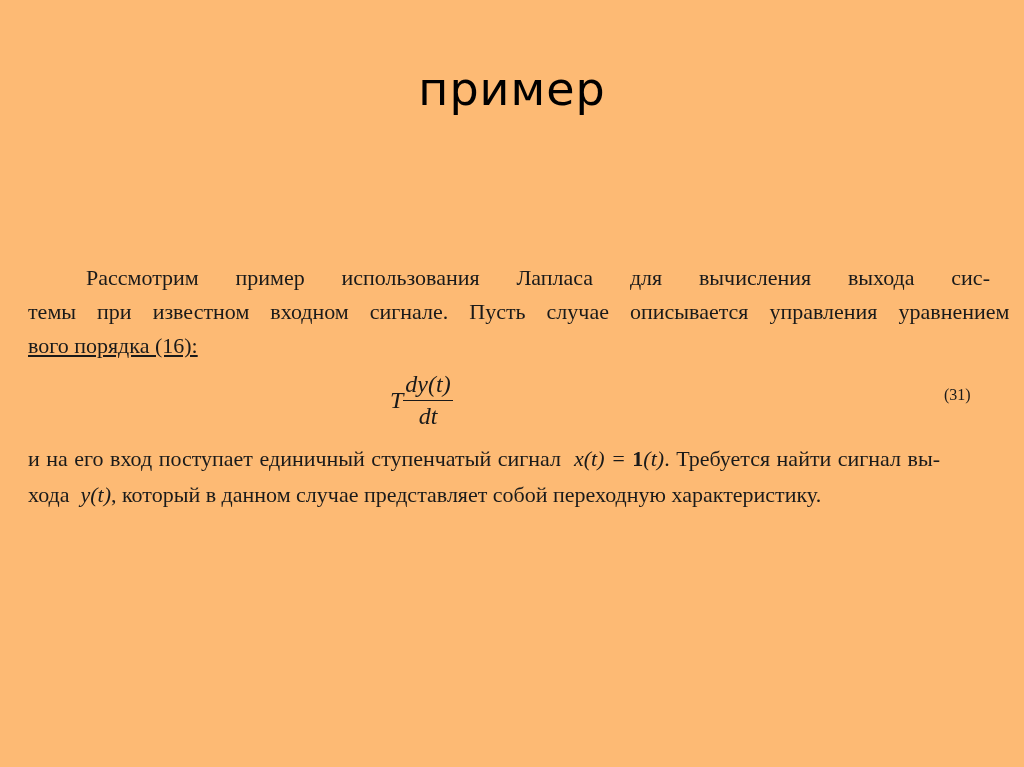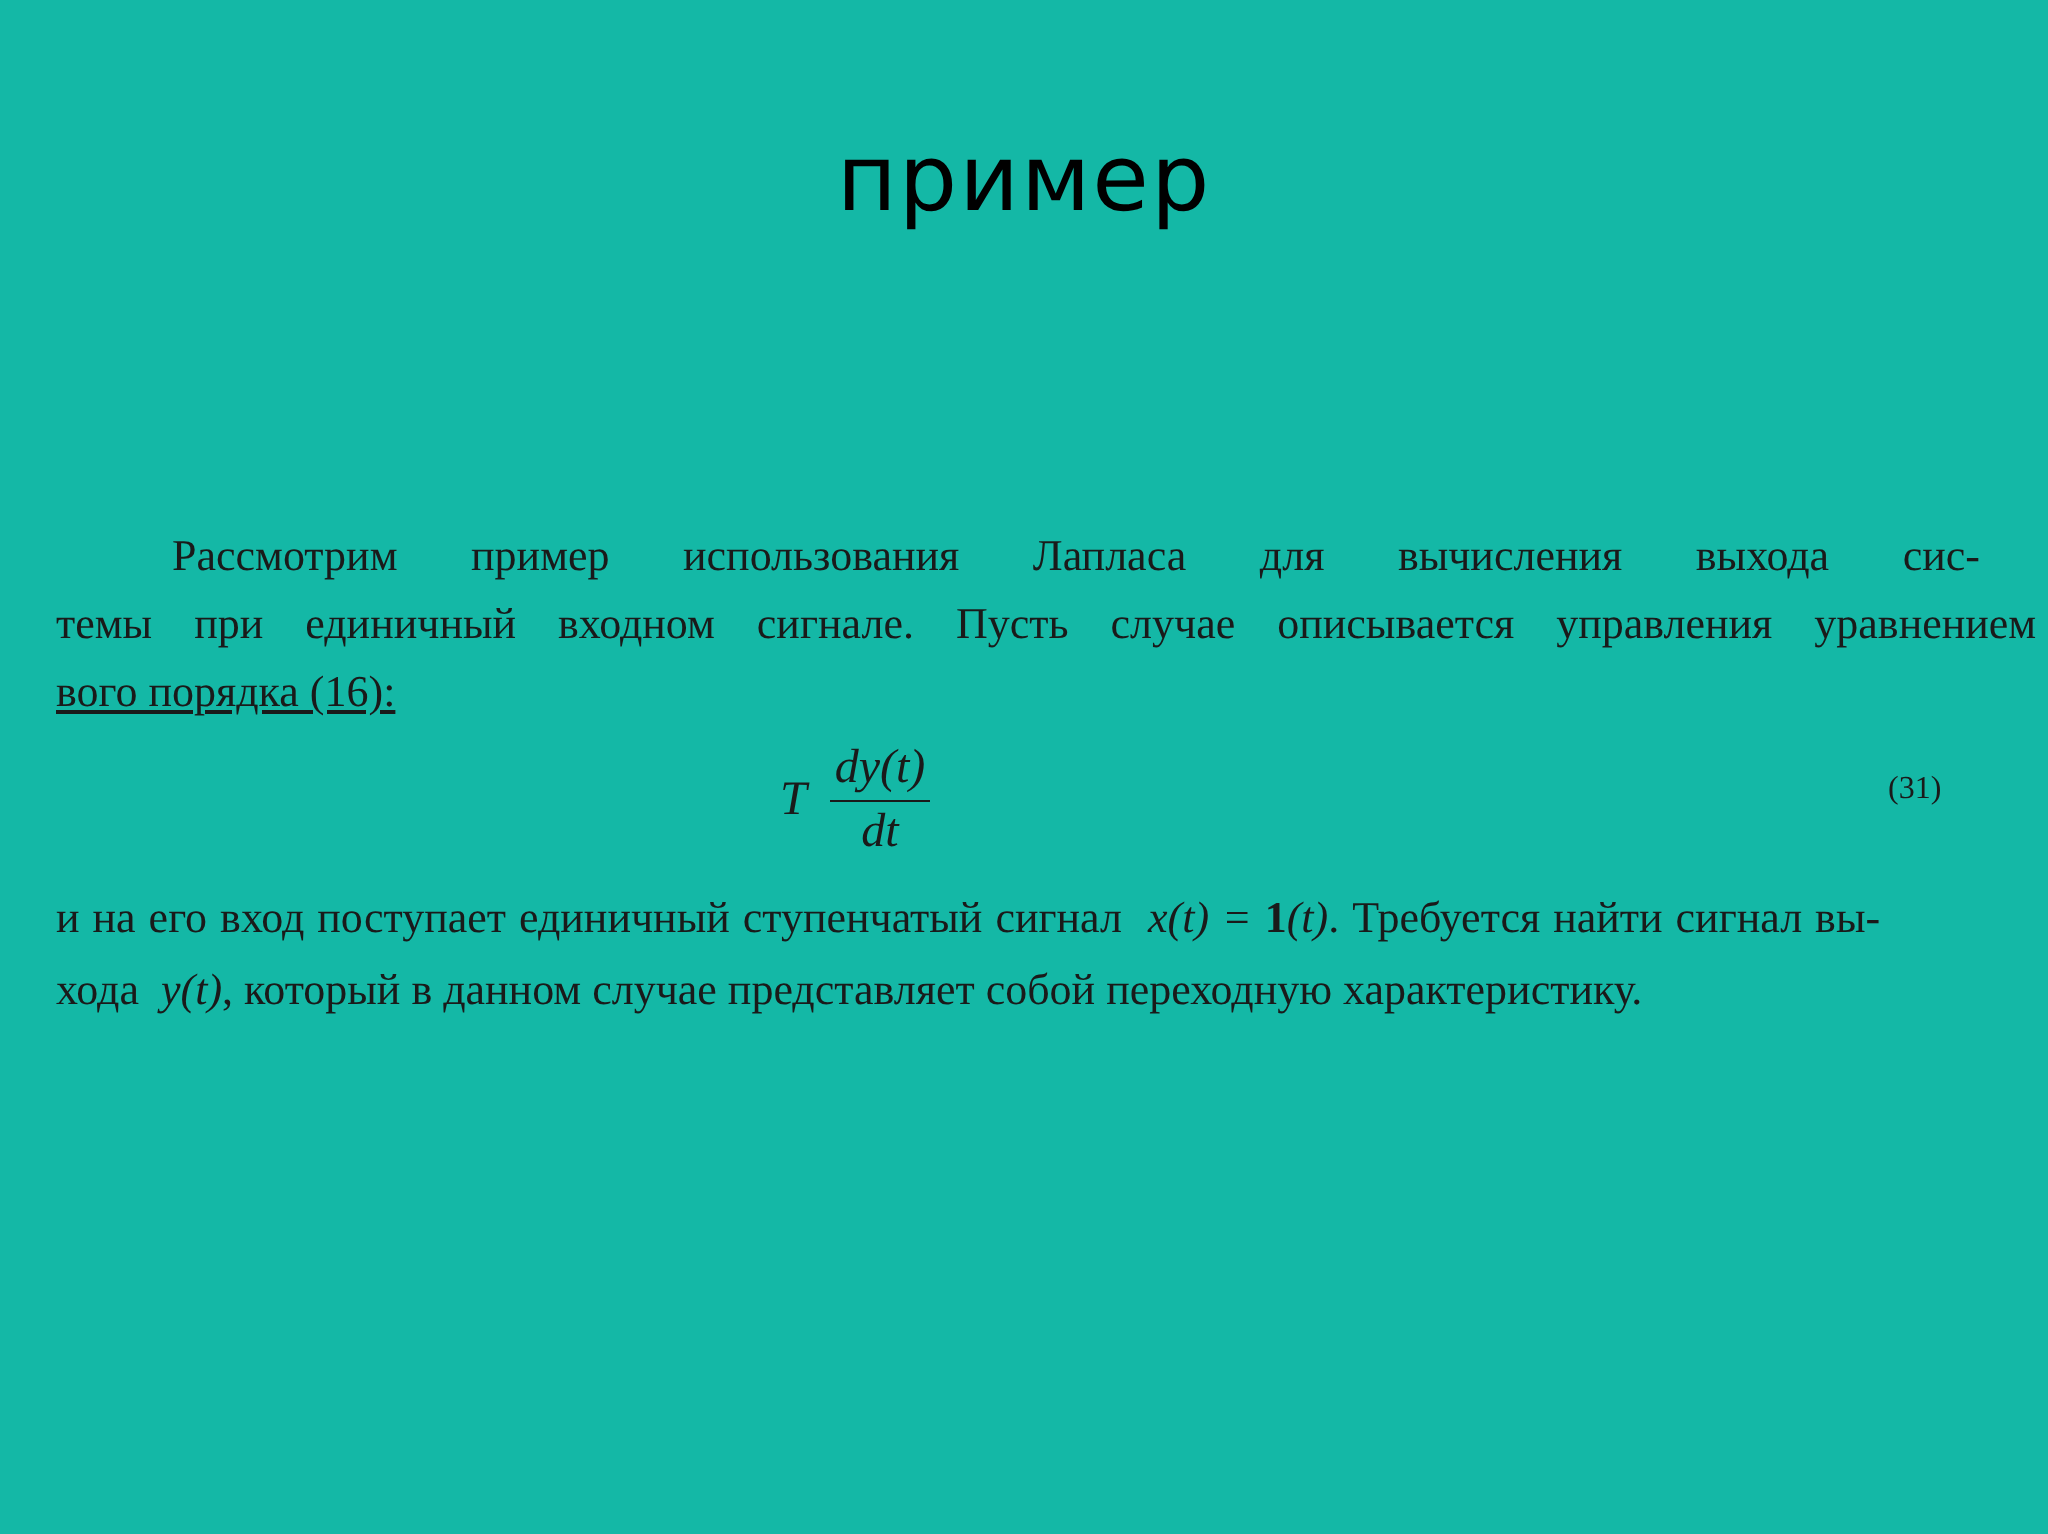--- a/index.html
+++ b/index.html
@@ -1,39 +1,39 @@
 <!DOCTYPE html>
 <html><head>
   <meta charset="utf-8">
   <style>
     html, body { margin: 0; padding: 0; }
     body {
       width: 1024px; height: 767px; background: #ffffff; overflow: hidden;
       position: relative;
     }
-    .slide { position: absolute; left: 0; top: 0; width: 1024px; height: 767px; background: #14b8a6; }
+    .slide { position: absolute; left: 0; top: 0; width: 1024px; height: 767px; background: #fdba74; }
     .title {
       position: absolute; left: 0; width: 1024px; top: 62px; text-align: center;
       font-family: "DejaVu Sans", sans-serif; font-size: 46px; color: #000;
       letter-spacing: 1px;
     }
     .body-text {
       position: absolute; left: 28px; width: 962px;
       font-family: "Liberation Serif", serif; font-size: 22px; color: #1a1a1a;
       line-height: 31px;
     }
     .line { position: absolute; left: 0; white-space: nowrap; }
     .just { display: flex; justify-content: space-between; width: 962px; gap: 21px; }
     .indent { padding-left: 58px; box-sizing: border-box; }
     .formula {
       position: absolute; left: 390px; top: 365px; height: 70px;
       font-family: "Liberation Serif", serif; font-size: 24px; color: #1a1a1a;
       display: flex; align-items: center;
     }
-    .frac { display: inline-flex; flex-direction: column; align-items: center; margin: 0 12px; }
+    .frac { display: inline-flex; flex-direction: column; align-items: center; margin: 0 0; }
     .frac .num { padding: 0 2px 2px; border-bottom: 1.5px solid #1a1a1a; font-style: italic; }
     .frac .den { padding-top: 2px; font-style: italic; }
     .it { font-style: italic; }
     .b { font-weight: bold; }
     .eqnum {
       position: absolute; left: 944px; top: 386px;
       font-family: "Liberation Serif", serif; font-size: 16px; color: #1a1a1a;
     }
   </style>
 </head>
@@ -49,21 +49,21 @@
         <span>использования</span>
         <span>Лапласа</span>
         <span>для</span>
         <span>вычисления</span>
         <span>выхода</span>
         <span>сис-</span>
       </div>
     <div class="line just" style="top:34px;" id="p1l2">
         <span>темы</span>
         <span>при</span>
-        <span>единичный</span>
+        <span>известном</span>
         <span>входном</span>
         <span>сигнале.</span>
         <span>Пусть</span>
         <span>случае</span>
         <span>описывается</span>
         <span>управления</span>
         <span>уравнением</span>
         <span>пер-</span>
       </div>
     <div class="line" style="top:68px;text-decoration:underline;">вого порядка (16):</div>

